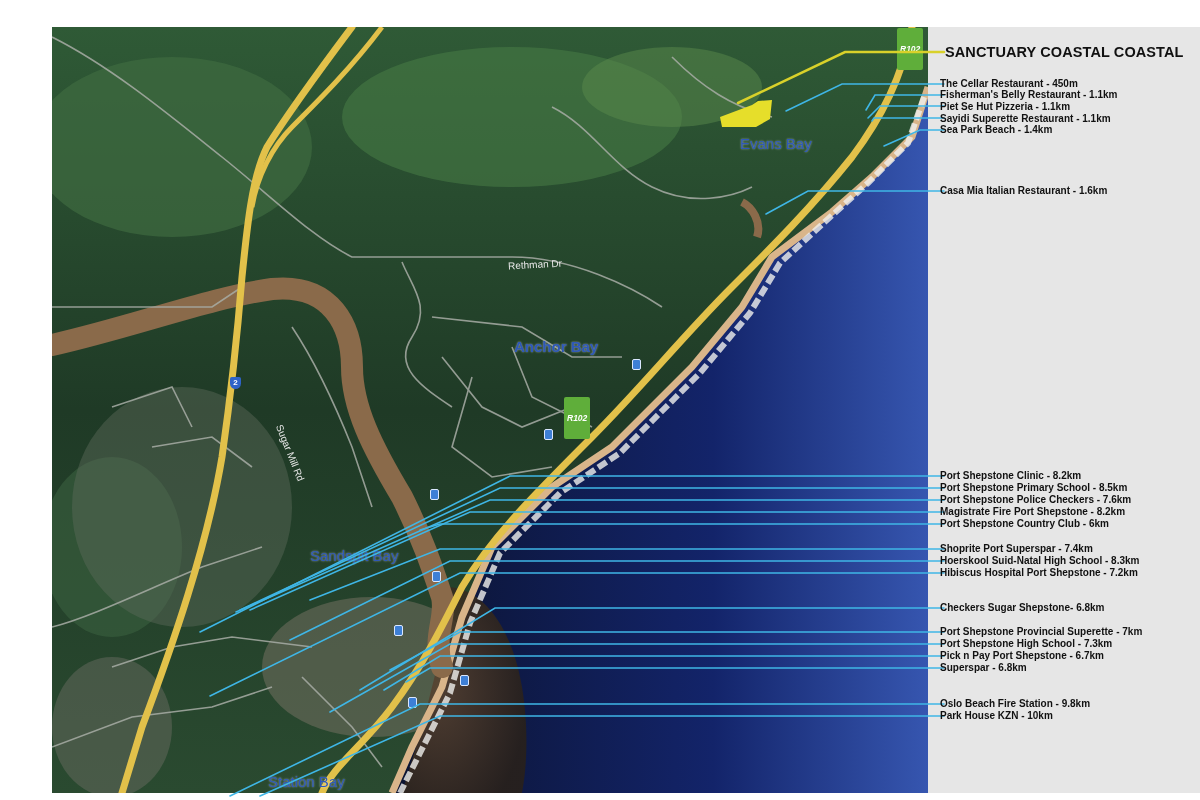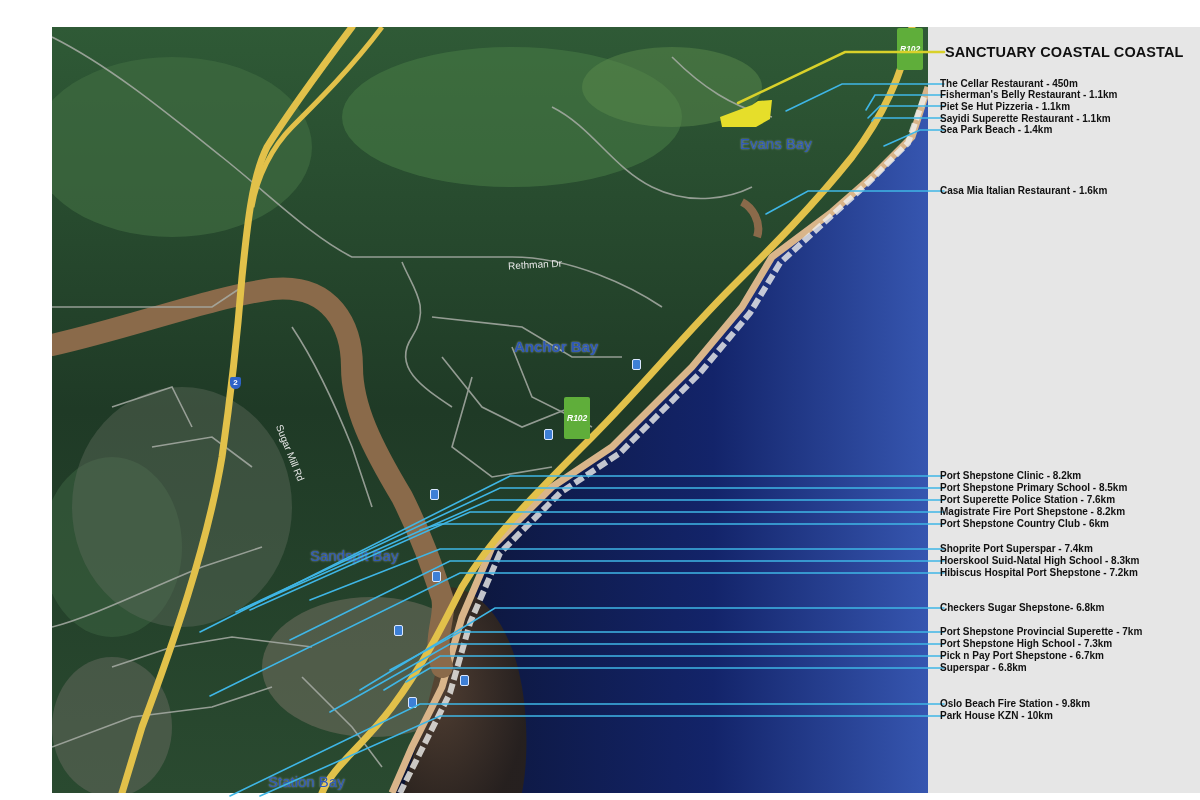--- a/index.html
+++ b/index.html
@@ -145,21 +145,21 @@
 <div class="legend-title">SANCTUARY COASTAL COASTAL</div>
 <div id="legend-list">
   <div class="legend-item" style="top:78px">The Cellar Restaurant - 450m</div>
   <div class="legend-item" style="top:89px">Fisherman's Belly Restaurant - 1.1km</div>
   <div class="legend-item" style="top:101px">Piet Se Hut Pizzeria - 1.1km</div>
   <div class="legend-item" style="top:113px">Sayidi Superette Restaurant - 1.1km</div>
   <div class="legend-item" style="top:124px">Sea Park Beach - 1.4km</div>
   <div class="legend-item" style="top:185px">Casa Mia Italian Restaurant - 1.6km</div>
   <div class="legend-item" style="top:470px">Port Shepstone Clinic - 8.2km</div>
   <div class="legend-item" style="top:482px">Port Shepstone Primary School - 8.5km</div>
-  <div class="legend-item" style="top:494px">Port Superette Police Station - 7.6km</div>
+  <div class="legend-item" style="top:494px">Port Shepstone Police Checkers - 7.6km</div>
   <div class="legend-item" style="top:506px">Magistrate Fire Port Shepstone - 8.2km</div>
   <div class="legend-item" style="top:518px">Port Shepstone Country Club - 6km</div>
   <div class="legend-item" style="top:543px">Shoprite Port Superspar - 7.4km</div>
   <div class="legend-item" style="top:555px">Hoerskool Suid-Natal High School - 8.3km</div>
   <div class="legend-item" style="top:567px">Hibiscus Hospital Port Shepstone - 7.2km</div>
   <div class="legend-item" style="top:602px">Checkers Sugar Shepstone- 6.8km</div>
   <div class="legend-item" style="top:626px">Port Shepstone Provincial Superette - 7km</div>
   <div class="legend-item" style="top:638px">Port Shepstone High School - 7.3km</div>
   <div class="legend-item" style="top:650px">Pick n Pay Port Shepstone - 6.7km</div>
   <div class="legend-item" style="top:662px">Superspar - 6.8km</div>

